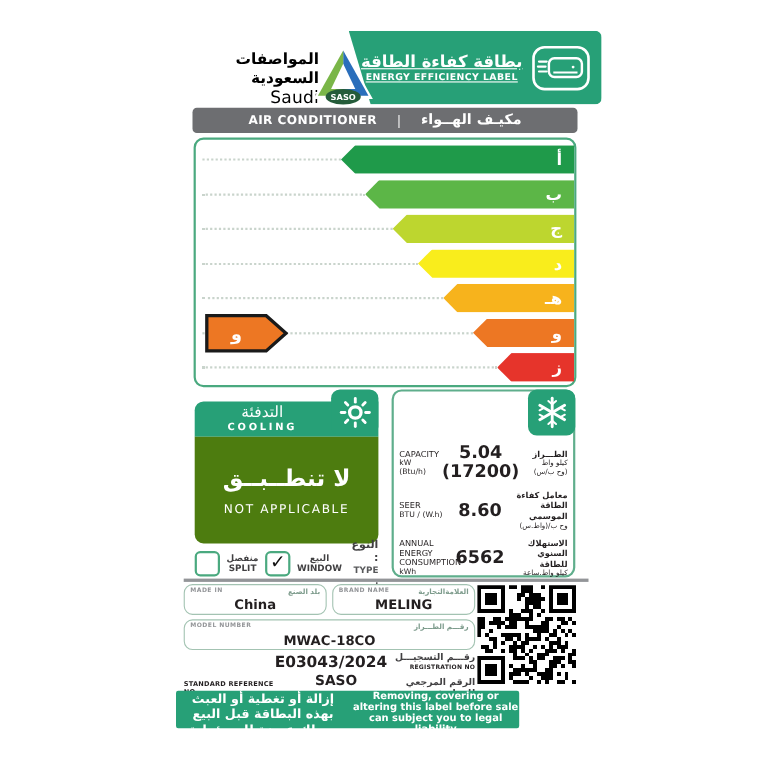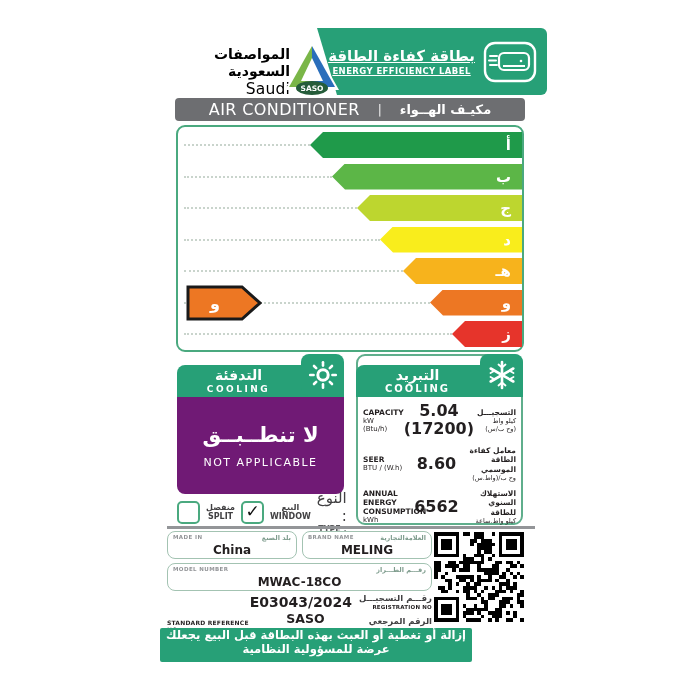--- a/index.html
+++ b/index.html
@@ -19,75 +19,75 @@
   .hdr-title-en { font-size:8.5px; font-weight:bold; letter-spacing:.4px; }
   .std-block { position:absolute; right:280px; top:18px; text-align:right; color:#000000; width:120px; right:auto; left:20px; }
   .std-ar { font-size:14px; font-weight:bold; line-height:1.2; }
   .std-en { font-size:15.5px; letter-spacing:.2px; }
   .saso-logo { position:absolute; left:133px; top:12px; width:58px; height:58px; }
 
   
   .prod-bar { position:absolute; left:25px; top:70px; width:350px; height:23px;
     background:#6D6E71; border-radius:4px; color:#fff;
     display:flex; align-items:center; justify-content:center; gap:18px; }
-  .prod-en { font-size:16px; font-weight:normal; letter-spacing:.4px; }
+  .prod-en { font-size:11px; font-weight:bold; letter-spacing:.4px; }
   .prod-sep { font-size:12px; opacity:.9; }
   .prod-ar { font-size:13px; font-weight:bold; }
 
   
   .scale { position:absolute; left:26px; top:97px; width:348px; height:227px;
     background:#fff; border:2px solid #4AA97F; border-radius:9px; padding:5px 0 0 6px; overflow:visible; }
   .grade-row { position:relative; height:26px; margin-bottom:5.5px; display:flex; align-items:center; }
   .leader { flex:1; border-top:2px dotted #C9D4CC; height:0; }
   .g-arrow { height:26px; display:flex; align-items:center; justify-content:flex-end;
     clip-path:polygon(13px 0,100% 0,100% 100%,13px 100%,0 50%); }
   .g-letter { color:#fff; font-weight:bold; font-size:15px; padding-right:11px; line-height:26px; }
   .pointer { position:absolute; left:2px; top:50%; transform:translateY(-50%); z-index:3; }
 
   
   .heat { position:absolute; left:27px; top:326px; width:167px; height:140px; }
   .panel-ico { position:absolute; right:0; top:0; width:43px; height:42px;
     background:var(--green); border-radius:8px; display:flex; align-items:center; justify-content:center; z-index:2; }
   .heat-hdr { position:absolute; left:0; top:11px; width:167px; height:32px;
     background:var(--green); border-radius:8px 0 0 0; color:#fff;
     display:flex; flex-direction:column; align-items:center; justify-content:center; padding-right:44px; }
-  .heat-hdr .h-ar { font-size:14px; font-weight:bold; line-height:1.1; }
+  .heat-hdr .h-ar { font-size:14px; font-weight:normal; line-height:1.1; }
   .heat-hdr .h-en { font-size:9px; font-weight:bold; letter-spacing:2.5px; }
   .heat-body { position:absolute; left:0; top:43px; width:167px; height:97px;
-    background:#701a75; border-radius:0 0 8px 8px; color:#fff;
+    background:#4d7c0f; border-radius:0 0 8px 8px; color:#fff;
     display:flex; flex-direction:column; align-items:center; justify-content:center; gap:9px; }
   .na-ar { font-size:21px; font-weight:bold; }
   .na-en { font-size:11px; letter-spacing:1.5px; }
 
   
   .type-row { position:absolute; left:27px; top:470px; width:167px; height:28px;
     display:flex; align-items:center; gap:6px; }
   .chk { width:23px; height:23px; border:2px solid #4AA97F; border-radius:5px; background:#fff;
     display:flex; align-items:center; justify-content:center; flex:none; }
   .chk .mark { font-size:17px; font-weight:bold; color:#111; line-height:1; margin-top:-2px; }
   .opt-lbl { text-align:center; color:#414042; line-height:1.15; }
   .opt-ar { font-size:8px; font-weight:bold; }
   .opt-en { font-size:8px; font-weight:bold; }
   .type-lbl { margin-left:auto; text-align:right; color:#414042; line-height:1.2; }
-  .type-ar { font-size:15px; font-weight:normal; }
+  .type-ar { font-size:10px; font-weight:bold; }
   .type-en { font-size:8px; font-weight:bold; color:#58595B; }
 
   
   .cool { position:absolute; left:206px; top:326px; width:167px; height:171px;
     border:2px solid #5FAE8C; border-radius:9px; background:#fff; }
   .cool-hdr { position:absolute; left:-2px; top:9px; width:167px; height:32px;
     background:var(--green); border-radius:8px 0 0 0; color:#fff;
     display:flex; flex-direction:column; align-items:center; justify-content:center; padding-right:44px; }
   .cool-hdr .h-ar { font-size:14px; font-weight:bold; line-height:1.1; }
   .cool-hdr .h-en { font-size:10px; font-weight:bold; letter-spacing:2px; }
   .cool .panel-ico { right:-2px; top:-2px; }
   .cool-rows { position:absolute; left:0; top:42px; width:163px; padding:4px 5px 0 5px; }
   .c-row { display:flex; align-items:center; margin-bottom:7px; }
   .c-en { width:30%; color:#231F20; line-height:1.2; }
-  .c-en .l1 { font-size:7.5px; font-weight:bold; }
+  .c-en .l1 { font-size:7.5px; font-weight:normal; }
   .c-en .l2,.c-en .l3 { font-size:7px; }
   .c-val { flex:1; text-align:center; font-weight:bold; font-size:16px; color:#231F20; line-height:1.15; }
   .c-ar { width:34%; text-align:right; color:#231F20; line-height:1.25; direction:rtl; }
   .c-ar .l1 { font-size:7.5px; font-weight:bold; }
   .c-ar .l2,.c-ar .l3 { font-size:6.5px;text-align:right; }
 
   
   .divider { position:absolute; left:17px; top:498px; width:368px; height:2.5px; background:#939598; }
   .info { position:absolute; left:17px; top:503px; width:368px; height:95px; }
   .ibox { position:absolute; border:1.5px solid #A3C3B2; border-radius:8px; background:#fff; }
@@ -268,37 +268,33 @@
             <line x1="12.5" y1="26.5" x2="16" y2="23.5"></line>
               <line x1="19.5" y1="26.5" x2="16" y2="23.5"></line>
             <line x1="4.5" y1="14" x2="8.5" y2="11.8"></line>
               <line x1="2.8" y1="18.3" x2="8.5" y2="11.8" opacity="0"></line>
             <line x1="27.5" y1="14" x2="23.5" y2="11.8"></line>
               <line x1="4.5" y1="18" x2="8.5" y2="20.2"></line>
             <line x1="27.5" y1="18" x2="23.5" y2="20.2"></line>
           </g>
         </svg>
       </div>
-      <div class="cool-hdr">
-        <div class="h-ar" dir="rtl">التبريد</div>
-        <div class="h-en">COOLING</div>
-      </div>
       <div class="cool-rows" id="cooling-rows">
           <div class="c-row">
             <div class="c-en">
               <div class="l1">CAPACITY</div>
               <div class="l2">kW</div>
               <div class="l3">(Btu/h)</div>
             </div>
             <div class="c-val">
               <div>5.04</div>
               <div>(17200)</div>
             </div>
             <div class="c-ar" dir="rtl">
-              <div class="l1">التسجيـــل</div>
+              <div class="l1">الطـــراز</div>
               <div class="l2">كيلو واط</div>
               <div class="l3">(وح ب/س)</div>
             </div>
           </div>
           <div class="c-row">
             <div class="c-en">
               <div class="l1">SEER</div>
               <div class="l2">BTU / (W.h)</div>
             </div>
             <div class="c-val">
@@ -581,16 +577,17 @@
           <rect x="19" y="1" width="5" height="5" fill="#fff"></rect>
           <rect x="20" y="2" width="3" height="3" fill="#000"></rect>
           <rect x="0" y="18" width="7" height="7" fill="#000"></rect>
           <rect x="1" y="19" width="5" height="5" fill="#fff"></rect>
           <rect x="2" y="20" width="3" height="3" fill="#000"></rect>
         </svg>
     </div>
 
     <div class="footer">
       <div class="foot-ar" dir="rtl">إزالة أو تغطية أو العبث بهذه البطاقة قبل البيع يجعلك عرضة للمسؤولية النظامية</div>
+      <div class="foot-en">Removing, covering or altering this label before sale can subject you to legal liability</div>
     </div>
 
   </div>
 </div>
 
 </body></html>

